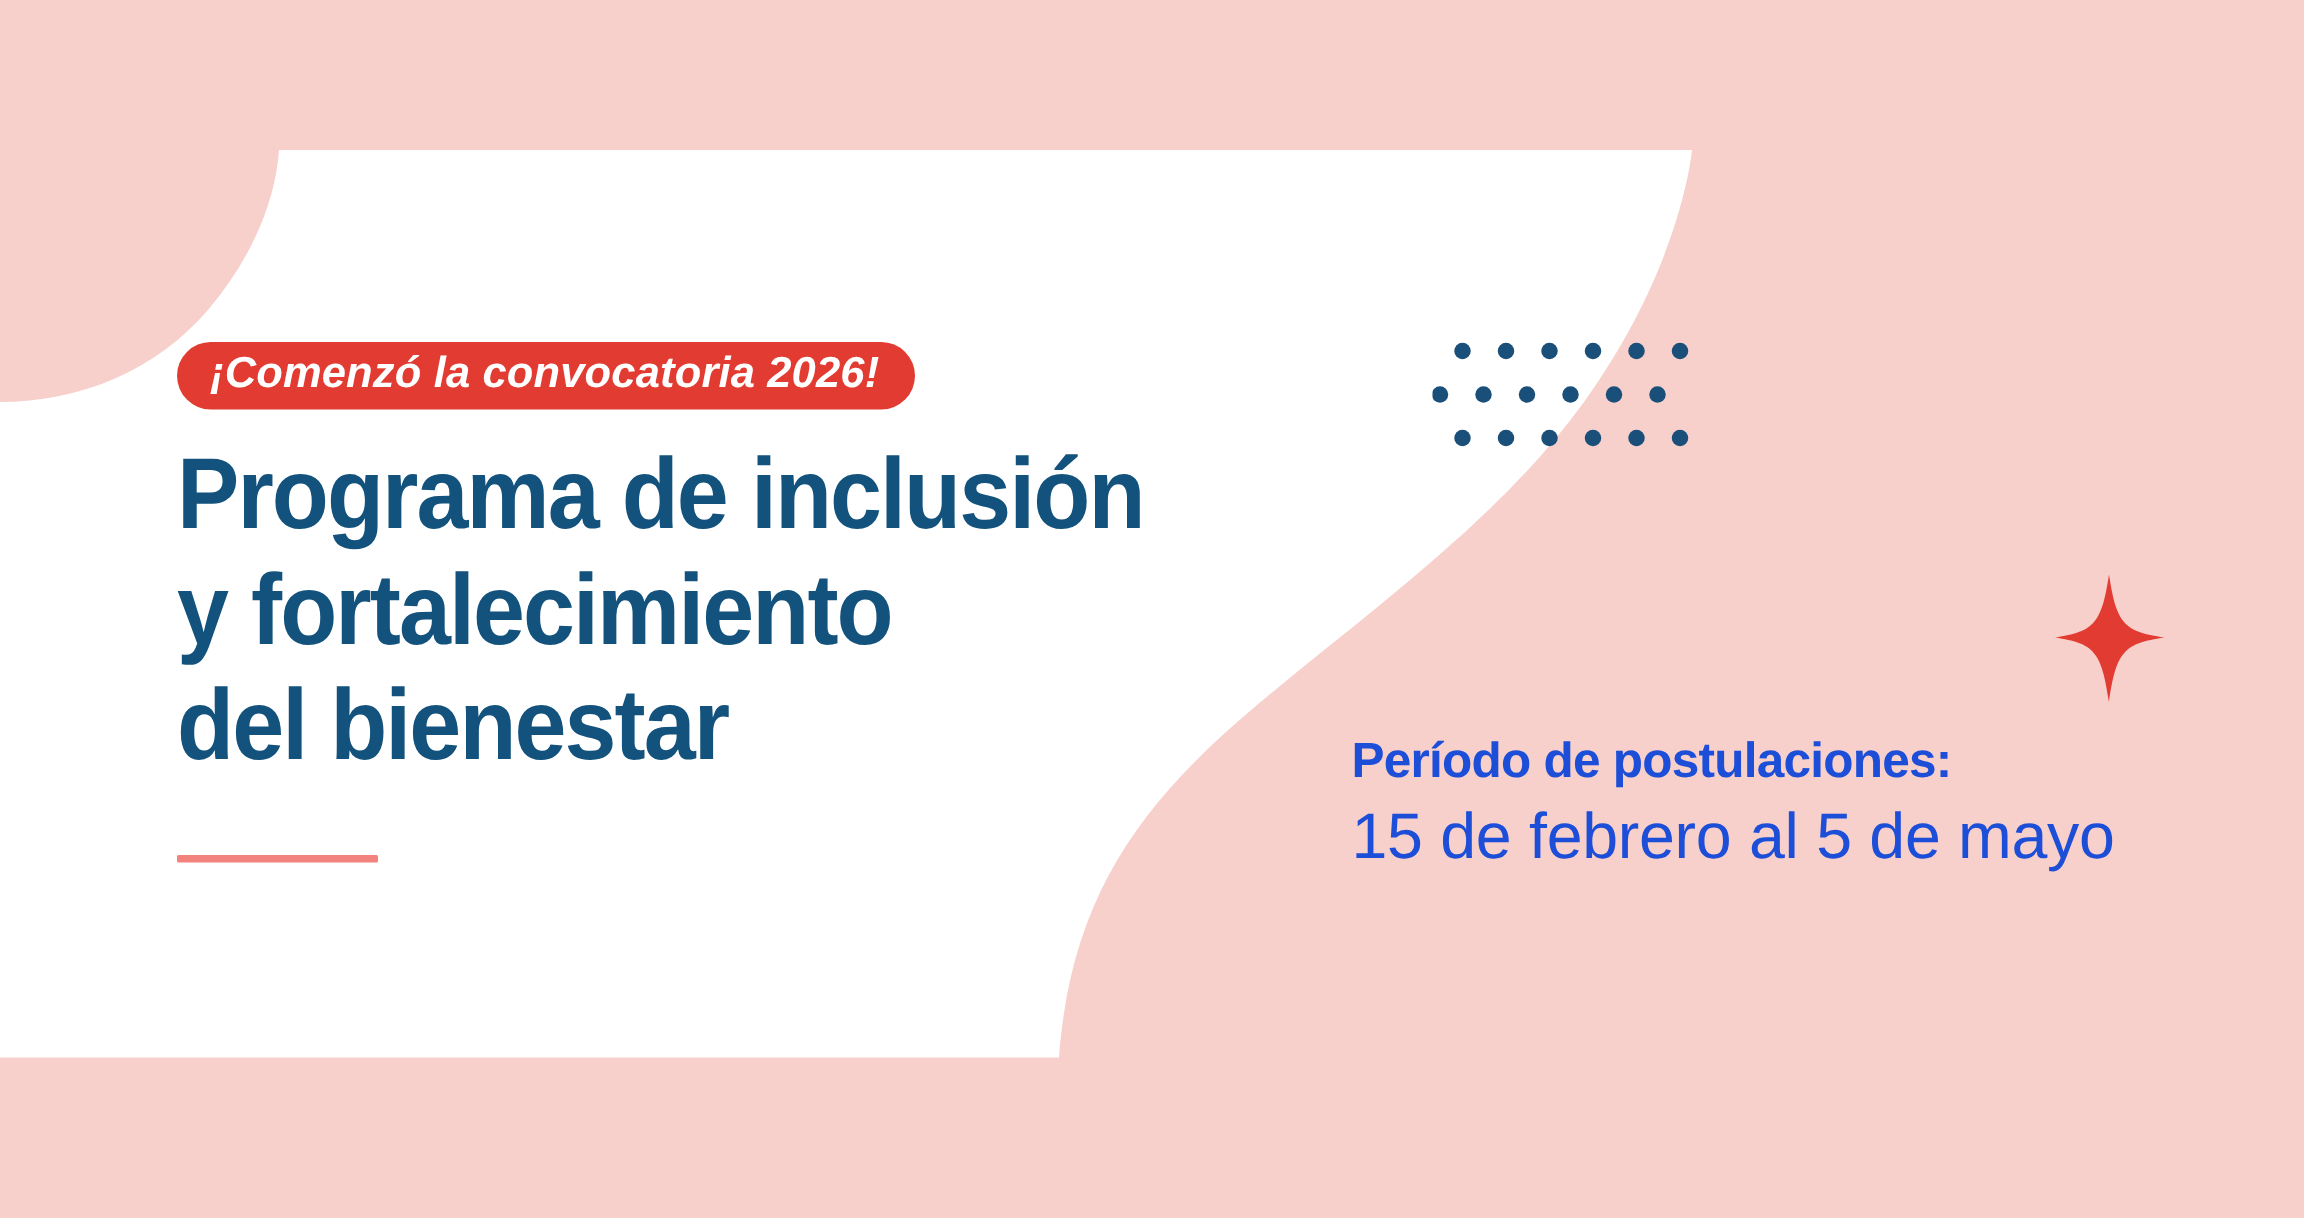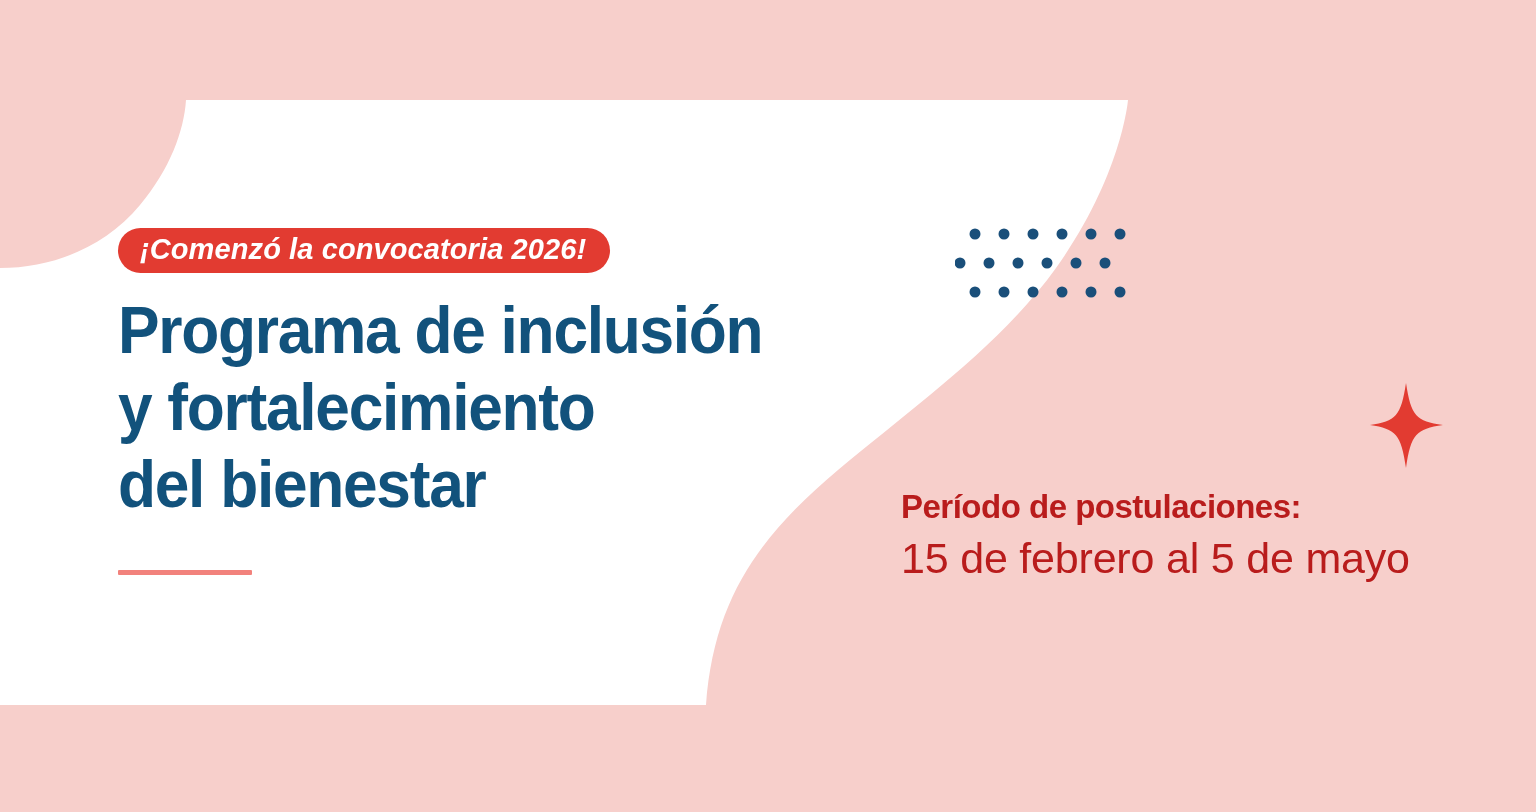--- a/index.html
+++ b/index.html
@@ -77,21 +77,21 @@
     background: #f2827c;
     border-radius: 1px;
   }
 
   
   #right-content {
     position: absolute;
     left: 901px;
     top: 488px;
     width: 470px;
-    color: #b91c1c;
+    color: #1d4ed8;
   }
   #period-label {
     font-weight: bold;
     font-size: 33px;
     line-height: 1.18;
     letter-spacing: -0.5px;
     white-space: nowrap;
   }
   #period-dates {
     font-weight: normal;

